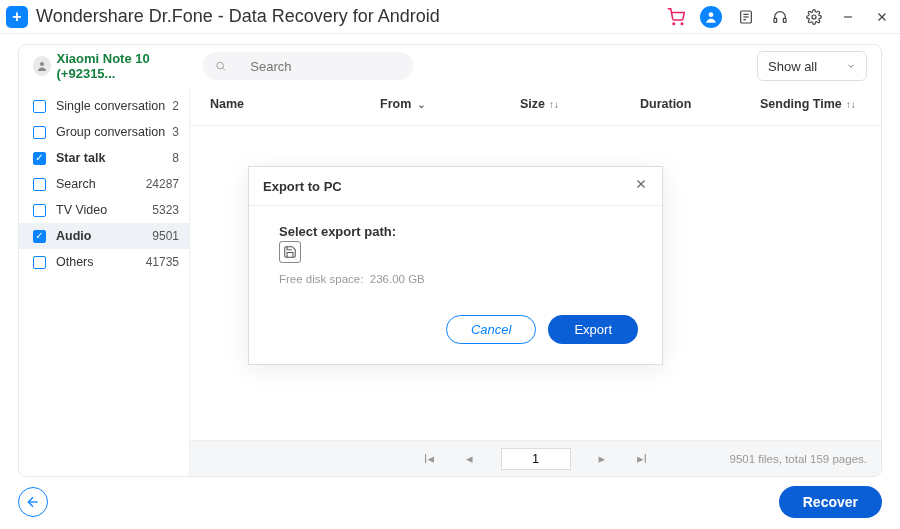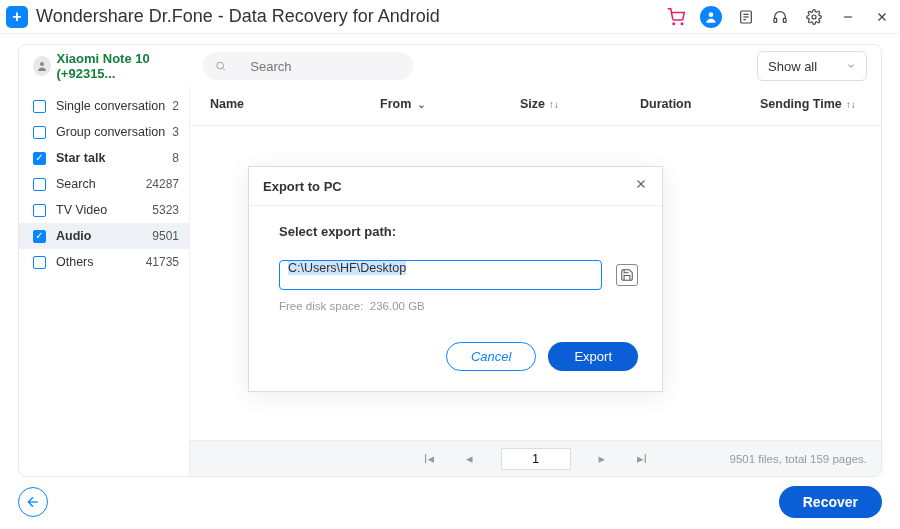--- a/index.html
+++ b/index.html
@@ -51,21 +51,21 @@
     .bottom-bar { position: absolute; bottom: 8px; left: 18px; right: 18px; height: 38px; display: flex; align-items: center; }
     .back-btn { width: 30px; height: 30px; border: 1.5px solid #0a84ff; border-radius: 50%; display: flex; align-items: center; justify-content: center; cursor: pointer; color: #0a84ff; }
     .recover-btn { margin-left: auto; background: #0a5fd6; color: #fff; border: none; border-radius: 18px; padding: 8px 24px; font-size: 14px; font-weight: 600; cursor: pointer; }
     
     
     .modal { position: absolute; top: 166px; left: 248px; width: 415px; background: #fff; border: 1px solid #ddd; box-shadow: 0 4px 24px rgba(0,0,0,.08); }
     .modal-header { display: flex; align-items: center; justify-content: space-between; padding: 10px 14px; border-bottom: 1px solid #eee; }
     .modal-title { font-size: 13px; font-weight: 600; color: #333; }
     .modal-close { cursor: pointer; color: #666; font-size: 16px; }
     .modal-body { padding: 18px 24px 12px 30px; }
-    .modal-label { font-size: 13px; font-weight: 600; color: #333; margin-bottom: 21px; }
+    .modal-label { font-size: 13px; font-weight: 600; color: #333; margin-bottom: 2px; }
     .path-row { display: flex; align-items: center; gap: 14px; }
     .path-input { flex: 1; border: 1px solid #0a84ff; border-radius: 4px; height: 30px; padding: 0 8px; font-size: 12.5px; color: #333; }
     .path-input .sel { background: #cfe4ff; }
     .browse-btn { width: 22px; height: 22px; border: 1px solid #888; border-radius: 3px; display: flex; align-items: center; justify-content: center; cursor: pointer; }
     .disk-info { font-size: 11.5px; color: #999; margin-top: 10px; }
     .modal-footer { display: flex; justify-content: flex-end; gap: 12px; padding: 18px 24px 20px 24px; }
     .btn-cancel { border: 1px solid #0a84ff; color: #0a84ff; background: #fff; border-radius: 18px; padding: 6px 24px; font-size: 13px; cursor: pointer; font-style: italic; }
     .btn-export { border: none; color: #fff; background: #0a5fd6; border-radius: 18px; padding: 6px 26px; font-size: 13px; cursor: pointer; }
     
     .sort-icon { font-size: 10px; color: #666; }
@@ -237,21 +237,20 @@
     <div class="modal-close">
       <svg width="14" height="14" viewBox="0 0 24 24" stroke="currentColor" stroke-width="2">
           <line x1="6" y1="6" x2="18" y2="18"></line>
           <line x1="6" y1="18" x2="18" y2="6"></line>
         </svg>
     </div>
   </div>
   <div class="modal-body">
     <div class="modal-label">Select export path:</div>
     <div class="path-row">
-      <div class="path-input"><span class="sel">C:\Users\HF\Desktop</span></div>
       <div class="browse-btn">
         <svg width="14" height="14" viewBox="0 0 24 24" fill="none" stroke="#555" stroke-width="1.8">
             <path d="M19 21H5a2 2 0 0 1-2-2V5a2 2 0 0 1 2-2h11l5 5v11a2 2 0 0 1-2 2z"></path>
             <polyline points="17 21 17 13 7 13 7 21"></polyline>
             <polyline points="7 3 7 8 15 8"></polyline>
           </svg>
       </div>
     </div>
     <div class="disk-info">
       <span>Free disk space:</span>&nbsp;&nbsp;<span>236.00 GB</span>

